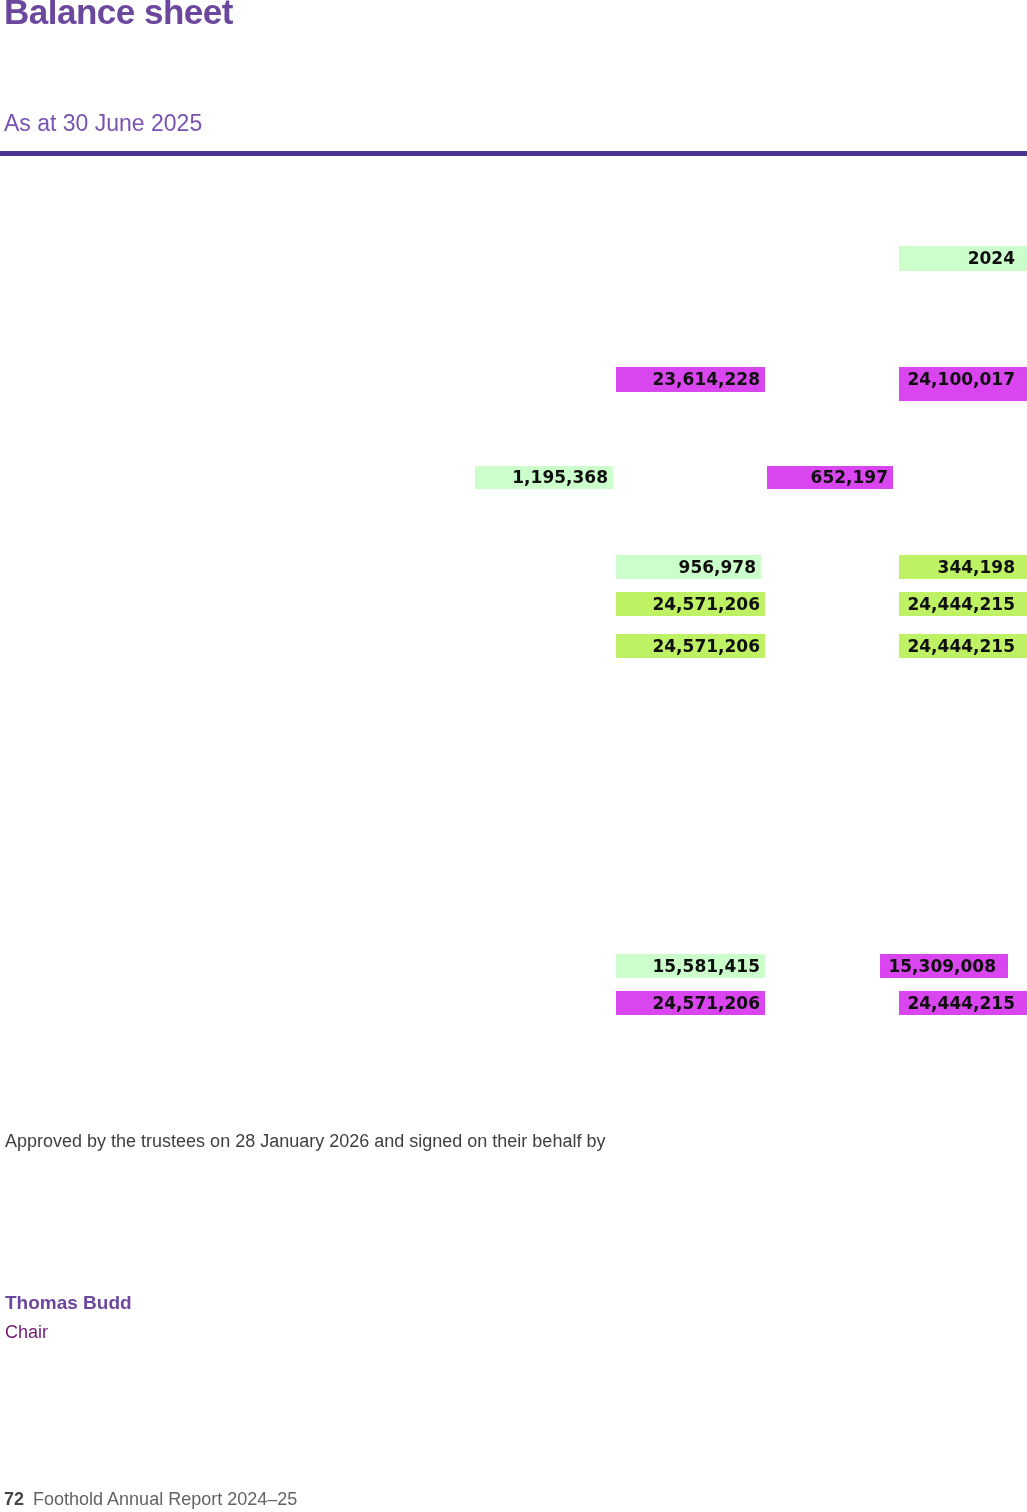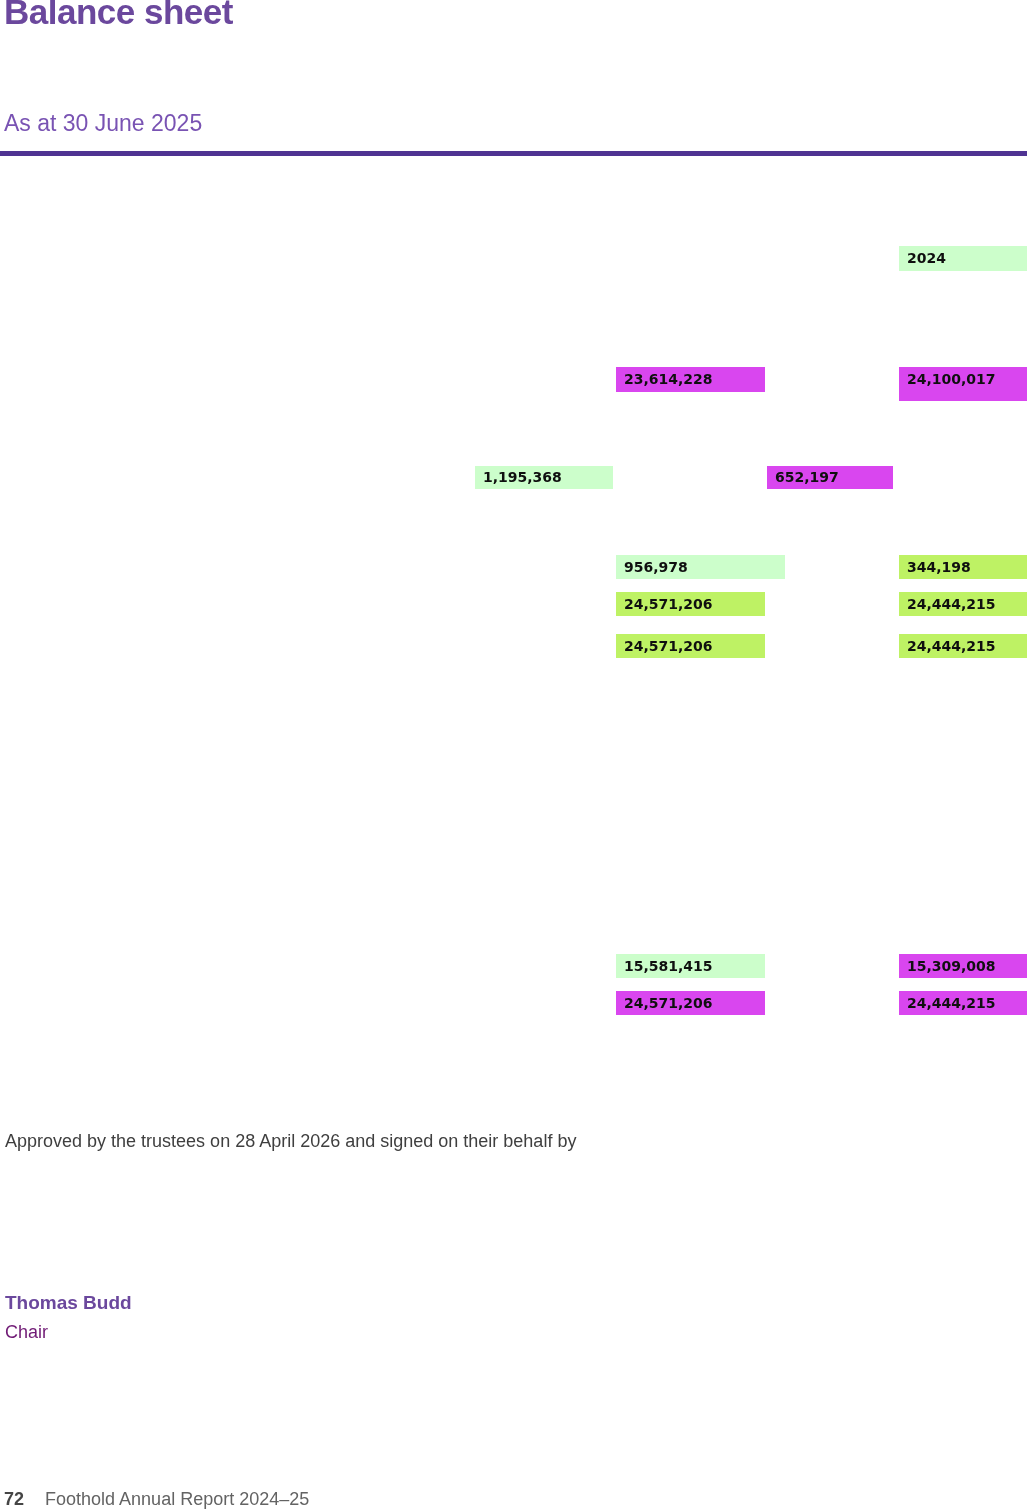--- a/index.html
+++ b/index.html
@@ -28,22 +28,23 @@
   }
   .title-rule {
     position: absolute;
     left: 0; top: 151px;
     width: 1027px; height: 5px;
     background: #4f3392;
   }
   .cell {
     position: absolute;
     box-sizing: border-box;
+    text-align: right;
     font-family: "DejaVu Sans", "Liberation Sans", sans-serif;
-    font-size: 14px;
+    font-size: 17px;
     font-weight: 600;
     color: #0f0f0f;
     padding-right: 5px;
     padding-left: 8px;
   }
   .cell.right-col { padding-right: 12px; }
   .hl-green { background: #ccfecb; }
   .hl-cyan  { background: #d946ef; }
   .hl-blue  { background: #bef264; }
   .approval-text {
@@ -64,57 +65,57 @@
     left: 5px; top: 1322px;
     font-size: 18px;
     color: #701a75;
   }
   .footer {
     position: absolute;
     left: 4px; top: 1489px;
     font-size: 18px;
   }
   .footer .page-num { font-weight: 700; color: #454545; }
-  .footer .report-title { color: #636363; margin-left: 21px; }
+  .footer .report-title { color: #636363; margin-left: 9px; }
 </style>
 </head>
 <body>
 
 <div class="page">
 
   <div class="page-title">Balance sheet</div>
   <div class="page-subtitle">As at 30 June 2025</div>
   <div class="title-rule"></div>
 
   <div>
     <div class="cell right-col hl-green" style="left:899px; top:246px; width:128px; height:25px; line-height:25px;">2024</div>
 
     <div class="cell hl-cyan" style="left:616px; top:367px; width:149px; height:25px; line-height:25px;">23,614,228</div>
     <div class="cell right-col hl-cyan" style="left:899px; top:367px; width:128px; height:34px; line-height:25px;">24,100,017</div>
 
     <div class="cell hl-green" style="left:475px; top:466px; width:138px; height:23px; line-height:23px;">1,195,368</div>
     <div class="cell hl-cyan" style="left:767px; top:466px; width:126px; height:23px; line-height:23px;">652,197</div>
 
-    <div class="cell hl-green" style="left:616px; top:555px; width:169px; height:24px; line-height:24px;">956,978</div>
+    <div class="cell hl-green" style="left:616px; top:555px; width:145px; height:24px; line-height:24px;">956,978</div>
     <div class="cell right-col hl-blue" style="left:899px; top:555px; width:128px; height:24px; line-height:24px;">344,198</div>
 
     <div class="cell hl-blue" style="left:616px; top:592px; width:149px; height:24px; line-height:24px;">24,571,206</div>
     <div class="cell right-col hl-blue" style="left:899px; top:592px; width:128px; height:24px; line-height:24px;">24,444,215</div>
 
     <div class="cell hl-blue" style="left:616px; top:634px; width:149px; height:24px; line-height:24px;">24,571,206</div>
     <div class="cell right-col hl-blue" style="left:899px; top:634px; width:128px; height:24px; line-height:24px;">24,444,215</div>
 
     <div class="cell hl-green" style="left:616px; top:954px; width:149px; height:24px; line-height:24px;">15,581,415</div>
-    <div class="cell right-col hl-cyan" style="left:899px; top:954px; width:128px; height:24px; line-height:24px;">15,309,008</div>
+    <div class="cell right-col hl-cyan" style="left:880px; top:954px; width:128px; height:24px; line-height:24px;">15,309,008</div>
 
     <div class="cell hl-cyan" style="left:616px; top:991px; width:149px; height:24px; line-height:24px;">24,571,206</div>
     <div class="cell right-col hl-cyan" style="left:899px; top:991px; width:128px; height:24px; line-height:24px;">24,444,215</div>
   </div>
 
-  <div class="approval-text">Approved by the trustees on 28 April 2026 and signed on their behalf by</div>
+  <div class="approval-text">Approved by the trustees on 28 January 2026 and signed on their behalf by</div>
 
   <div>
     <div class="signatory-name">Thomas Budd</div>
     <div class="signatory-role">Chair</div>
   </div>
 
   <div class="footer">
     <span class="page-num">72</span><span class="report-title">Foothold Annual Report 2024–25</span>
   </div>
 

